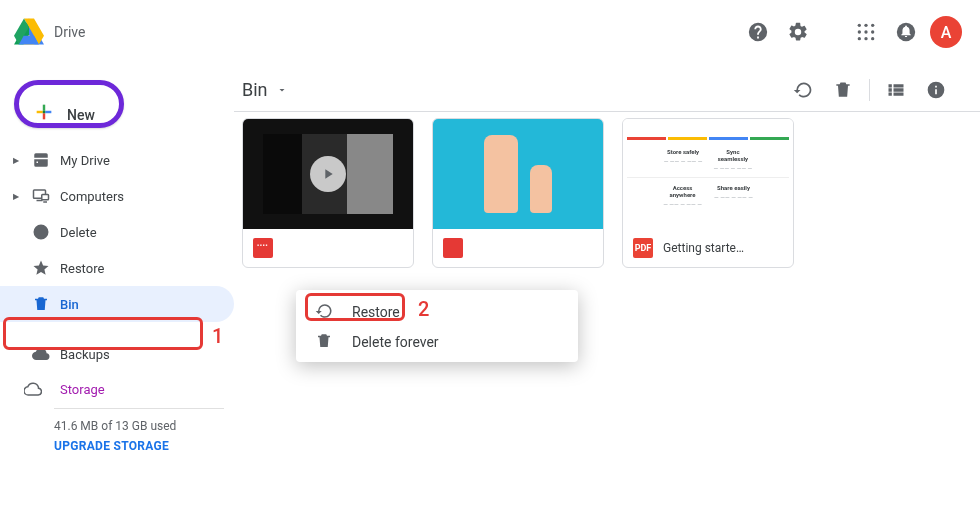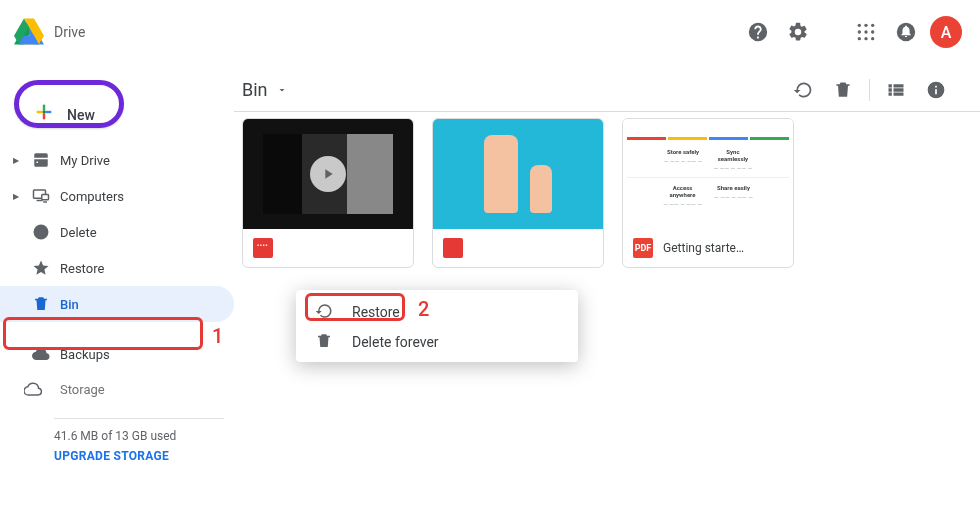--- a/index.html
+++ b/index.html
@@ -22,21 +22,21 @@
 .new-btn { margin: 6px 0 14px 14px; width: 110px; height: 48px; border-radius: 28px; border: 5px solid #6d28d9; background: #fff; display: flex; align-items: flex-end; gap: 12px; padding-left: 14px; box-shadow: 0 1px 2px rgba(60,64,67,.2); cursor: pointer; font-size: 14px; font-weight: 500; color: #3c4043; }
 .plus { width: 22px; height: 22px; }
 .navlist { display: flex; flex-direction: column; }
 .nav-item { display: flex; align-items: center; height: 36px; padding-left: 10px; gap: 0; font-size: 13px; color: #3c4043; cursor: pointer; border-radius: 0 18px 18px 0; }
 .nav-item.selected { background: #e8f0fe; color: #1967d2; font-weight: 500; }
 .nav-item .chev { width: 12px; display:flex; align-items:center; justify-content:center; font-size: 8px; color:#5f6368;}
 .nav-item .icon { width: 38px; display:flex; align-items:center; justify-content:center; color:#5f6368; }
 .nav-item.selected .icon { color:#1967d2; }
 .nav-spacer { height: 14px; }
 .storage { padding: 8px 0 0 24px; font-size: 12px; color: #5f6368; }
-.storage .cloud { display:flex; align-items:center; gap:18px; font-size:13px; color:#737373; margin-bottom:20px; }
+.storage .cloud { display:flex; align-items:center; gap:18px; font-size:13px; color:#a21caf; margin-bottom:10px; }
 .storage .line { border-top:1px solid #e0e0e0; width:170px; margin:4px 0 10px 30px; }
 .upgrade { color:#1a73e8; font-size:12px; font-weight:700; letter-spacing:.3px; cursor:pointer; margin-left:30px; display:inline-block; margin-top:6px;}
 .used { margin-left:30px; font-size:12px; color:#5f6368;}
 
 .highlight-box { position:absolute; border:3px solid #e53935; border-radius:6px; pointer-events:none; }
 .hl-ann { position:absolute; color:#e53935; font-size:20px; font-weight:500; }
 
 .content { flex:1; display:flex; flex-direction:column; }
 .toolbar { height:48px; display:flex; align-items:center; padding: 4px 24px 0 8px; border-bottom:1px solid #dadce0; }
 .loc { font-size:18px; color:#3c4043; display:flex; align-items:center; gap:8px; cursor:pointer; }

